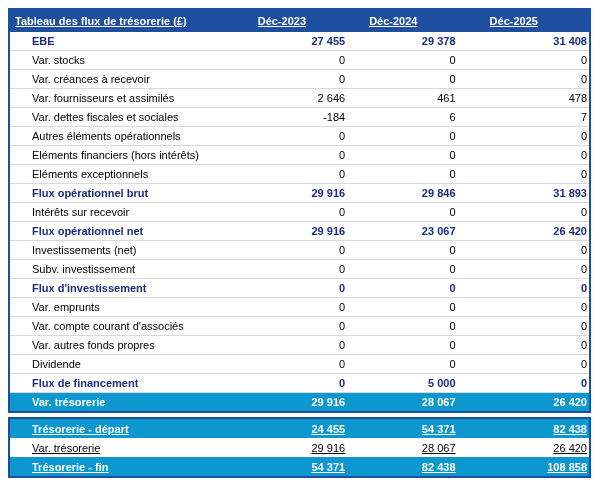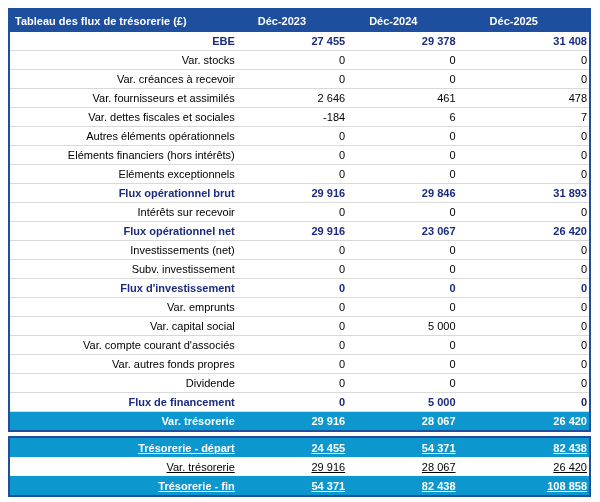--- a/index.html
+++ b/index.html
@@ -18,27 +18,27 @@
   table{
     border-collapse:collapse;table-layout:fixed;width:583px;font-size:11px;
   }
   table.tbl{border:2px solid var(--blue);}
   col.c-label{width:225px;}
   col.c-1{width:112px;}
   col.c-2{width:110px;}
   col.c-3{width:132px;}
   thead th{
     background:var(--blue);color:#fff;font-weight:700;height:22px;
-    white-space:nowrap;overflow:hidden;
+    white-space:nowrap;overflow:hidden;text-decoration:underline;
   }
   th.title{text-align:left;padding:0 0 0 5px;}
   th.colh{text-align:center;padding:0 18px 0 0;}
   th.colh.last{padding-right:19px;}
   tbody td{height:18px;white-space:nowrap;overflow:hidden;padding:0;}
-  td.label{text-align:right;padding-left:22px;}
+  td.label{text-align:left;padding-left:22px;}
   td.val{text-align:right;padding-right:2px;}
   tr.row-normal td{color:#000;font-weight:400;}
   tr.row-bold td{color:var(--navy);font-weight:700;}
   table.main tr.row-normal td,
   table.main tr.row-bold td{border-bottom:1px solid var(--sep);}
   table.main tr:last-child td{border-bottom:none;}
   tr.row-highlight td{background:var(--cyan);color:#fff;font-weight:700;border-bottom:none;}
   table.summary{margin-top:4px;}
   table.summary tbody td{height:19px;text-decoration:underline;}
 </style>
@@ -147,26 +147,20 @@
           <td class="val">0</td>
           <td class="val">0</td>
         </tr>
         <tr class="row-normal">
           <td class="label">Var. emprunts</td>
           <td class="val">0</td>
           <td class="val">0</td>
           <td class="val">0</td>
         </tr>
         <tr class="row-normal">
-          <td class="label">Var. capital social</td>
-          <td class="val">0</td>
-          <td class="val">5 000</td>
-          <td class="val">0</td>
-        </tr>
-        <tr class="row-normal">
           <td class="label">Var. compte courant d'associés</td>
           <td class="val">0</td>
           <td class="val">0</td>
           <td class="val">0</td>
         </tr>
         <tr class="row-normal">
           <td class="label">Var. autres fonds propres</td>
           <td class="val">0</td>
           <td class="val">0</td>
           <td class="val">0</td>

